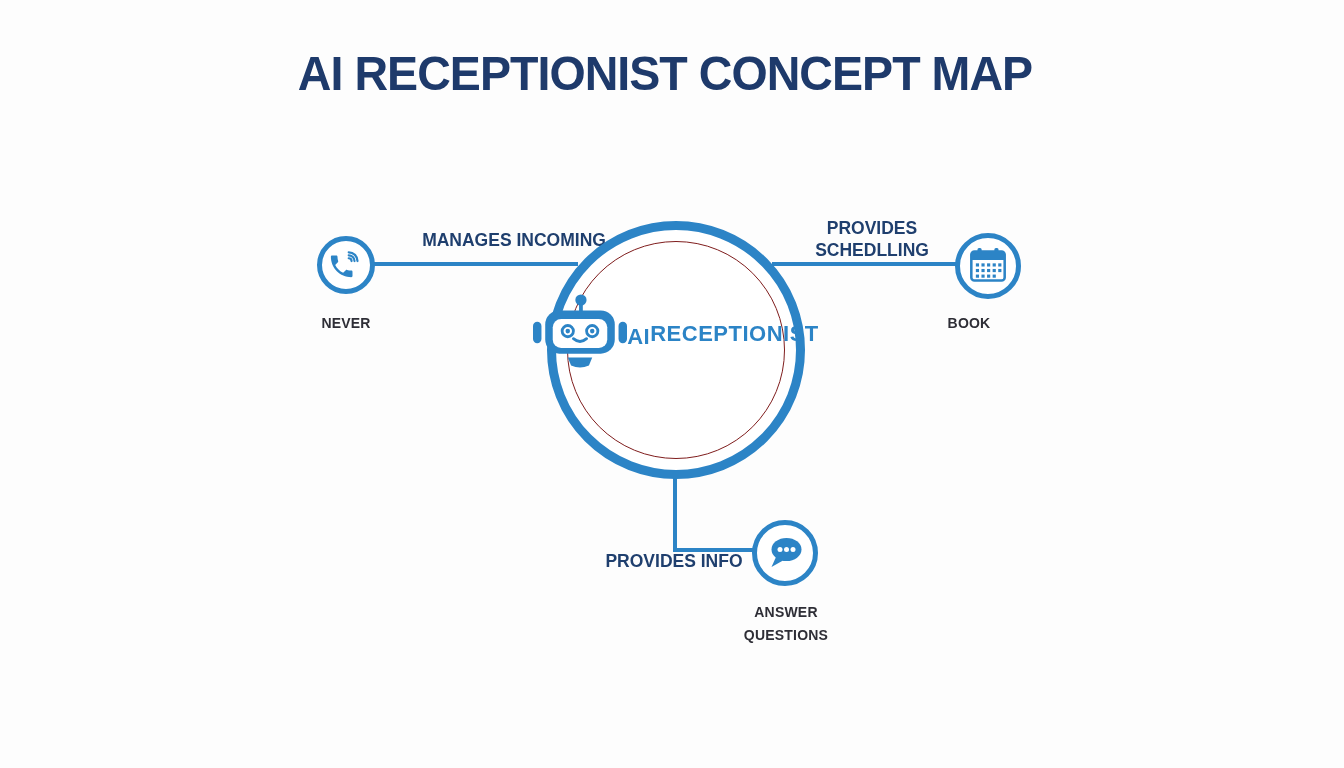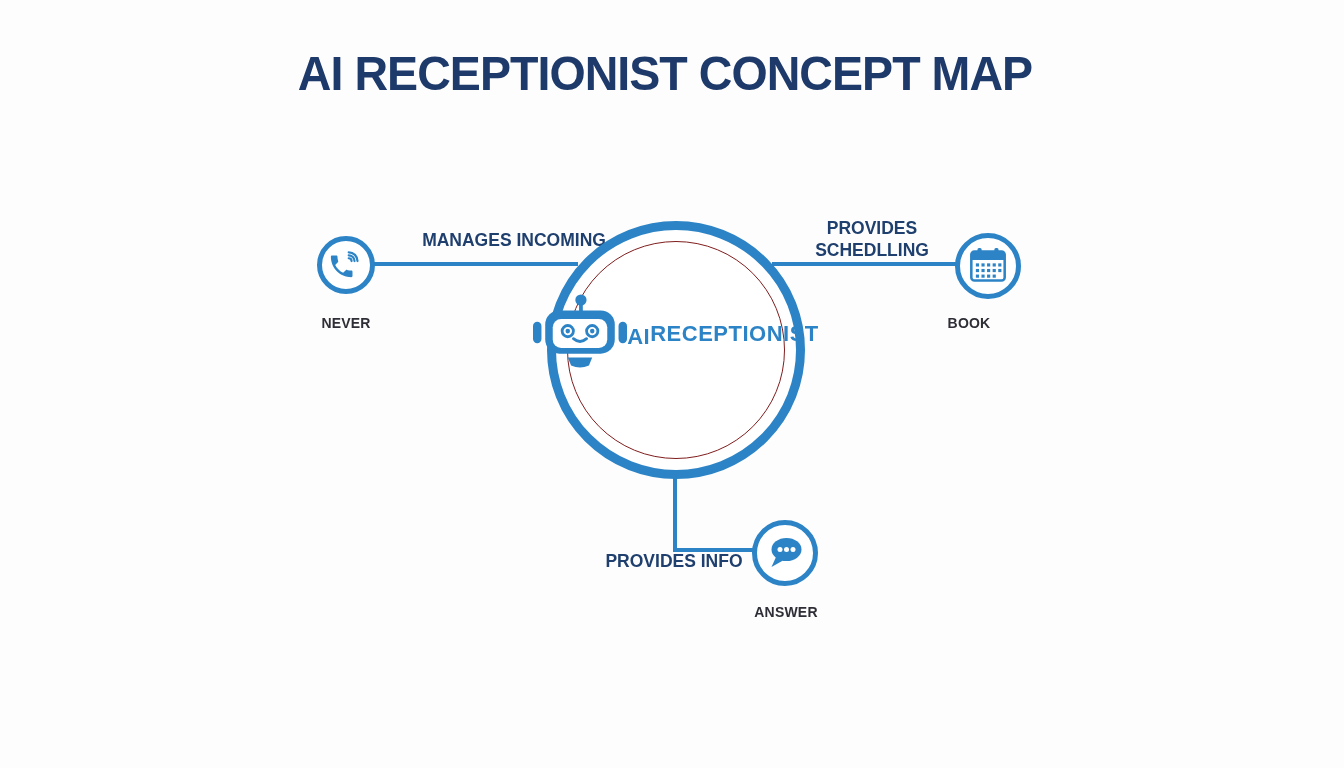--- a/index.html
+++ b/index.html
@@ -144,13 +144,14 @@
 </div>
 
 <div class="node-label" style="left:246px;top:312px;width:200px;">
   <div>NEVER</div>
 </div>
 <div class="node-label" style="left:866px;top:312px;width:206px;">
   <div>BOOK</div>
 </div>
 <div class="node-label" style="left:686px;top:601px;width:200px;">
   <div>ANSWER</div>
+  <div>QUESTIONS</div>
 </div>
 
 </body></html>

